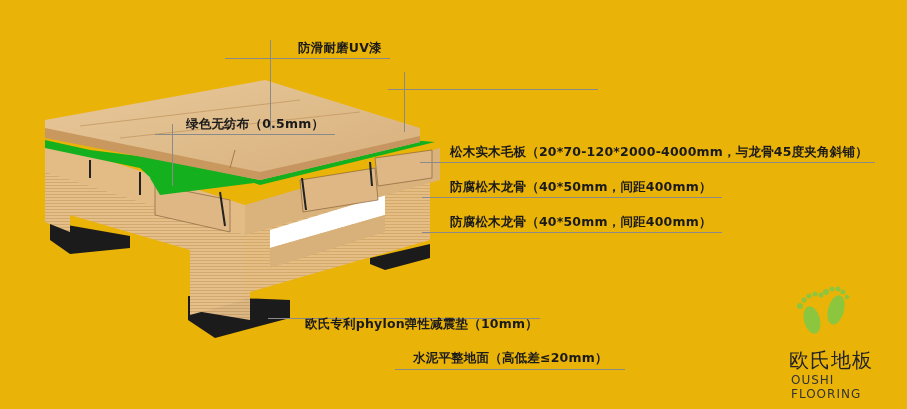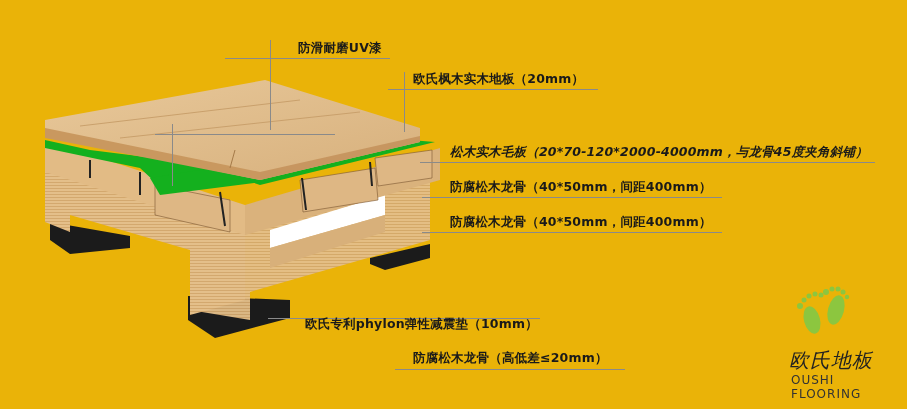--- a/index.html
+++ b/index.html
@@ -2,21 +2,21 @@
 <html><head>
 <meta charset="utf-8">
 <style>
   html,body{margin:0;padding:0;background:#ffffff;}
   #stage{position:relative;width:907px;height:409px;overflow:hidden;background:#eab308;font-family:"DejaVu Sans","Liberation Sans",sans-serif;}
   .lbl{position:absolute;font-size:12.5px;font-weight:bold;color:#1a1a1a;white-space:nowrap;letter-spacing:0.2px;}
   .ln{position:absolute;background:#8a8a8a;}
   .hl{height:1px;}
   .vl{width:1px;}
   svg{position:absolute;left:0;top:0;}
-  .logo-cn{position:absolute;left:789px;top:347px;font-size:20px;color:#222;font-family:"DejaVu Sans",sans-serif;letter-spacing:1px;font-style:italic;}
+  .logo-cn{position:absolute;left:789px;top:347px;font-size:20px;color:#222;font-family:"DejaVu Sans",sans-serif;letter-spacing:1px;}
   .logo-en{position:absolute;left:791px;top:373px;font-size:12px;color:#333;font-family:"DejaVu Sans",sans-serif;letter-spacing:1px;word-spacing:10px;}
 </style>
 </head>
 <body>
 
 <div id="stage">
 
   <svg width="907" height="409" viewBox="0 0 907 409">
     <defs>
       <pattern id="grain" width="6" height="3" patternUnits="userSpaceOnUse">
@@ -68,39 +68,39 @@
     <line x1="120" y1="138" x2="360" y2="112" stroke="#c9a06c" stroke-width="1"></line>
     <line x1="235" y1="150" x2="230" y2="168" stroke="#a57a48" stroke-width="1"></line>
   </svg>
 
   <div class="ln vl" style="left:270px;top:40px;height:90px;"></div>
   <div class="ln hl" style="left:225px;top:58px;width:165px;"></div>
   <div class="lbl" style="left:298px;top:40px;">防滑耐磨UV漆</div>
 
   <div class="ln vl" style="left:404px;top:72px;height:60px;"></div>
   <div class="ln hl" style="left:388px;top:89px;width:210px;"></div>
-  <div class="lbl" style="left:413px;top:71px;">欧氏枫木实木地板（20mm）</div>
 
   <div class="ln vl" style="left:172px;top:124px;height:62px;"></div>
   <div class="ln hl" style="left:155px;top:134px;width:180px;"></div>
+  <div class="lbl" style="left:186px;top:116px;">绿色无纺布（0.5mm）</div>
 
   <div class="ln hl" style="left:420px;top:162px;width:455px;"></div>
-  <div class="lbl" style="left:450px;top:144px;font-style:italic;">松木实木毛板（20*70-120*2000-4000mm，与龙骨45度夹角斜铺）</div>
+  <div class="lbl" style="left:450px;top:144px;">松木实木毛板（20*70-120*2000-4000mm，与龙骨45度夹角斜铺）</div>
 
   <div class="ln hl" style="left:422px;top:197px;width:300px;"></div>
   <div class="lbl" style="left:450px;top:179px;">防腐松木龙骨（40*50mm，间距400mm）</div>
 
   <div class="ln hl" style="left:422px;top:232px;width:300px;"></div>
   <div class="lbl" style="left:450px;top:214px;">防腐松木龙骨（40*50mm，间距400mm）</div>
 
   <div class="ln hl" style="left:268px;top:318px;width:272px;"></div>
   <div class="lbl" style="left:305px;top:316px;">欧氏专利phylon弹性减震垫（10mm）</div>
 
   <div class="ln hl" style="left:395px;top:369px;width:230px;"></div>
-  <div class="lbl" style="left:413px;top:350px;">防腐松木龙骨（高低差≤20mm）</div>
+  <div class="lbl" style="left:413px;top:350px;">水泥平整地面（高低差≤20mm）</div>
 
   <svg width="907" height="409" viewBox="0 0 907 409" style="pointer-events:none">
     <g fill="#8cc63f">
       <ellipse cx="812" cy="320" rx="8" ry="14" transform="rotate(-15 812 320)"></ellipse>
       <circle cx="800" cy="306" r="3"></circle>
       <circle cx="804" cy="300" r="2.5"></circle>
       <circle cx="809" cy="296" r="2.5"></circle>
       <circle cx="815" cy="294" r="2.5"></circle>
       <circle cx="821" cy="295" r="2.5"></circle>
       <ellipse cx="836" cy="310" rx="8" ry="15" transform="rotate(15 836 310)"></ellipse>

